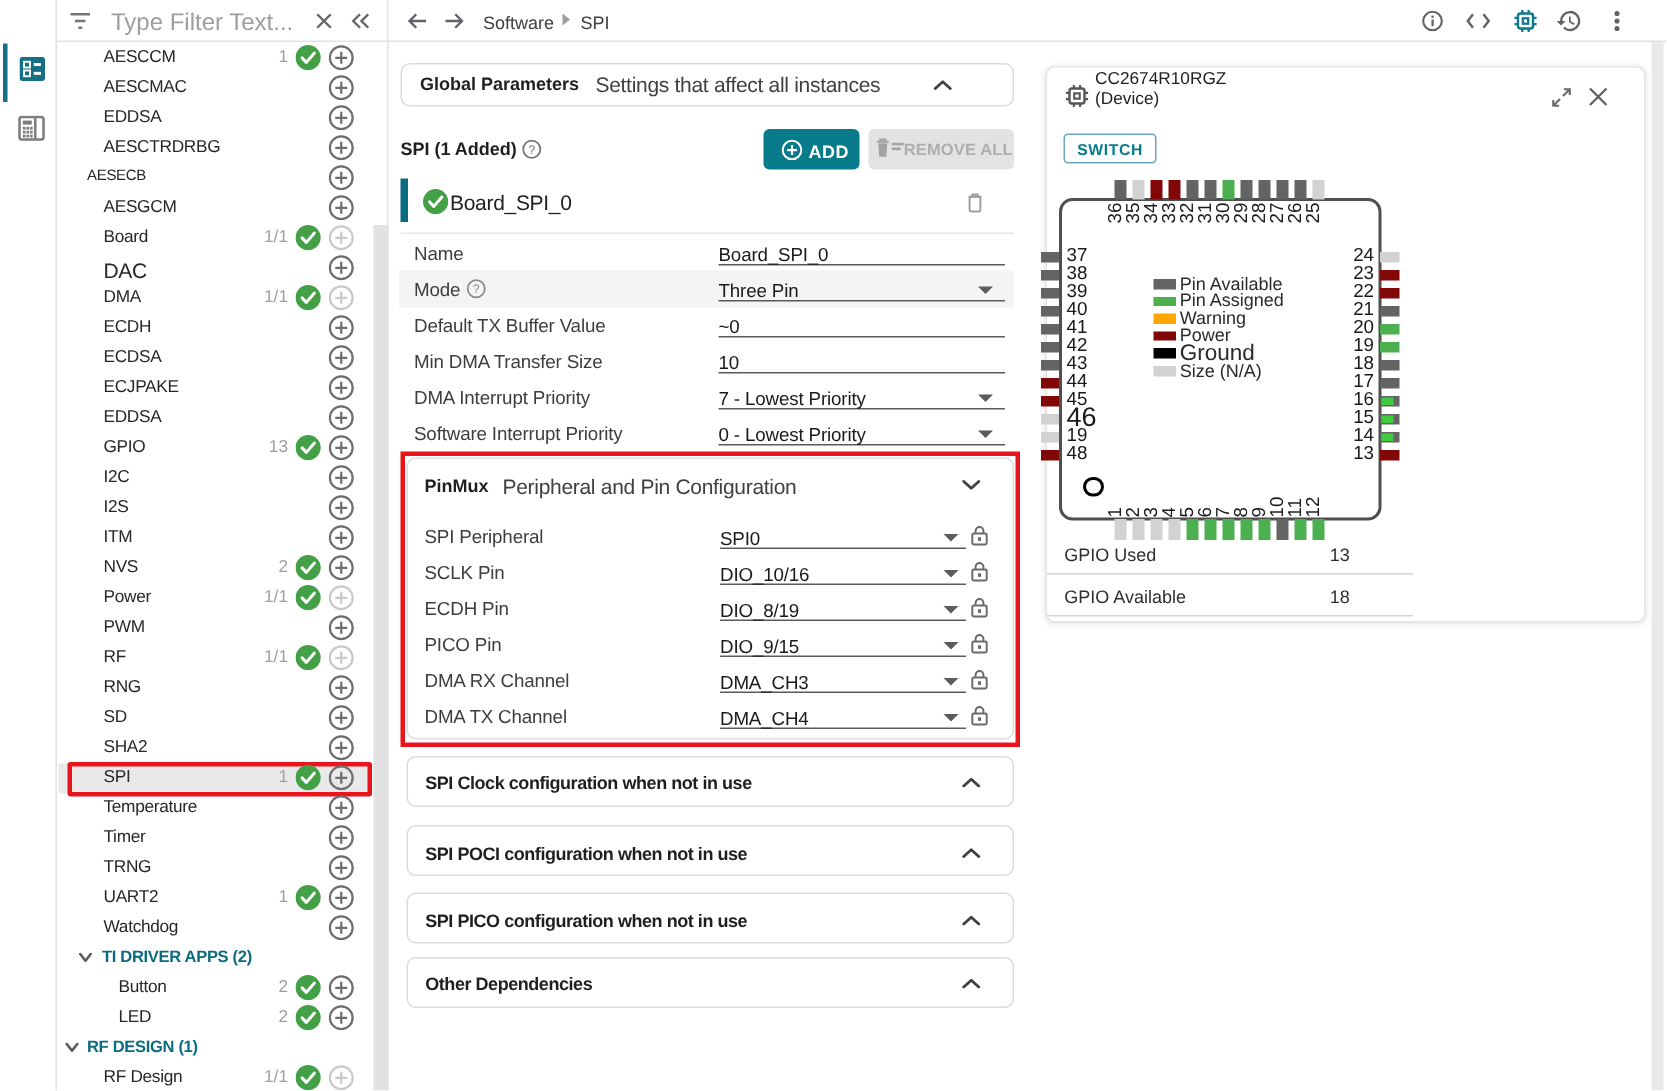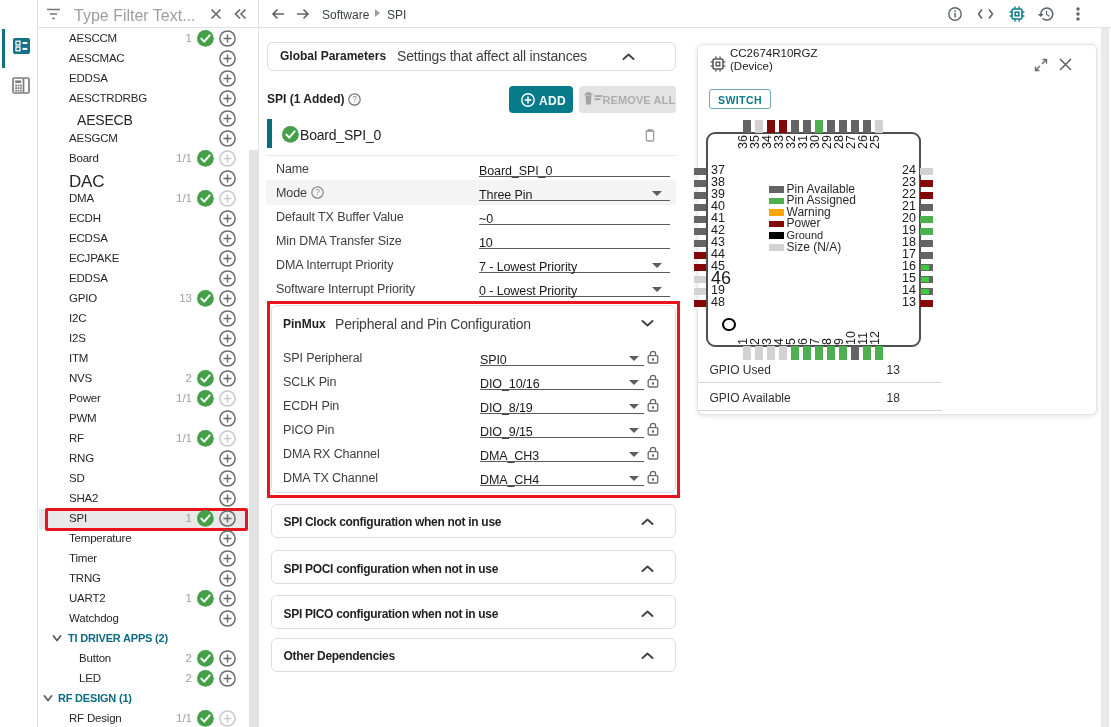--- a/index.html
+++ b/index.html
@@ -129,21 +129,21 @@
         <path d="M8.5 4.5v8M4.5 8.5h8" stroke="#6e6e6e" stroke-width="1.5"></path>
       </svg>
     </div>
 <div class="ab" style="left:69px;top:91.5px;font-size:11.5px;color:#272727;letter-spacing:-0.2px">AESCTRDRBG</div>
 <div style="position:absolute;left:219px;top:89.5px">
       <svg width="17" height="17" viewBox="0 0 17 17" style="">
         <circle cx="8.5" cy="8.5" r="7.6" fill="none" stroke="#6e6e6e" stroke-width="1.5"></circle>
         <path d="M8.5 4.5v8M4.5 8.5h8" stroke="#6e6e6e" stroke-width="1.5"></path>
       </svg>
     </div>
-<div class="ab" style="left:77px;top:111.5px;font-size:14px;color:#272727;letter-spacing:-0.2px">AESECB</div>
+<div class="ab" style="left:58px;top:111.5px;font-size:10px;color:#272727;letter-spacing:-0.2px">AESECB</div>
 <div style="position:absolute;left:219px;top:109.5px">
       <svg width="17" height="17" viewBox="0 0 17 17" style="">
         <circle cx="8.5" cy="8.5" r="7.6" fill="none" stroke="#6e6e6e" stroke-width="1.5"></circle>
         <path d="M8.5 4.5v8M4.5 8.5h8" stroke="#6e6e6e" stroke-width="1.5"></path>
       </svg>
     </div>
 <div class="ab" style="left:69px;top:131.5px;font-size:11.5px;color:#272727;letter-spacing:-0.2px">AESGCM</div>
 <div style="position:absolute;left:219px;top:129.5px">
       <svg width="17" height="17" viewBox="0 0 17 17" style="">
         <circle cx="8.5" cy="8.5" r="7.6" fill="none" stroke="#6e6e6e" stroke-width="1.5"></circle>
@@ -157,21 +157,21 @@
         <circle cx="8.4" cy="8.4" r="8.4" fill="#43a047"></circle>
         <path d="M4.368 8.568000000000001 L7.224 11.591999999999999 L12.600000000000001 5.376" fill="none" stroke="#fff" stroke-width="2" stroke-linecap="round" stroke-linejoin="round"></path>
       </svg>
     </div>
 <div style="position:absolute;left:219px;top:149.5px">
       <svg width="17" height="17" viewBox="0 0 17 17" style="">
         <circle cx="8.5" cy="8.5" r="7.6" fill="none" stroke="#c9c9c9" stroke-width="1.5"></circle>
         <path d="M8.5 4.5v8M4.5 8.5h8" stroke="#c9c9c9" stroke-width="1.5"></path>
       </svg>
     </div>
-<div class="ab" style="left:69px;top:171.5px;font-size:17px;color:#272727;letter-spacing:-0.2px">DAC</div>
+<div class="ab" style="left:69px;top:171.5px;font-size:14px;color:#272727;letter-spacing:-0.2px">DAC</div>
 <div style="position:absolute;left:219px;top:169.5px">
       <svg width="17" height="17" viewBox="0 0 17 17" style="">
         <circle cx="8.5" cy="8.5" r="7.6" fill="none" stroke="#6e6e6e" stroke-width="1.5"></circle>
         <path d="M8.5 4.5v8M4.5 8.5h8" stroke="#6e6e6e" stroke-width="1.5"></path>
       </svg>
     </div>
 <div class="ab" style="left:69px;top:191.5px;font-size:11.5px;color:#272727;letter-spacing:-0.2px">DMA</div>
 <div class="ab" style="left:147px;top:191.5px;width:45px;text-align:right;font-size:11.5px;color:#9e9e9e">1/1</div>
 <div style="position:absolute;left:197px;top:189.6px">
       <svg width="17" height="17" viewBox="0 0 17 17" style="">
@@ -724,21 +724,21 @@
 <div class="ab" style="left:896px;top:296.25px;width:20px;text-align:right;font-size:12.5px;color:#1a1a1a;line-height:13px">13</div>
 <div class="ab" style="left:769px;top:186.0px;width:15px;height:6.5px;background:#646464"></div>
 <div class="ab" style="left:786.5px;top:182.5px;font-size:12px;color:#2a2a2a;line-height:13px">Pin Available</div>
 <div class="ab" style="left:769px;top:197.6px;width:15px;height:6.5px;background:#4caf50"></div>
 <div class="ab" style="left:786.5px;top:194.1px;font-size:12px;color:#2a2a2a;line-height:13px">Pin Assigned</div>
 <div class="ab" style="left:769px;top:209.2px;width:15px;height:6.5px;background:#ffa600"></div>
 <div class="ab" style="left:786.5px;top:205.7px;font-size:12px;color:#2a2a2a;line-height:13px">Warning</div>
 <div class="ab" style="left:769px;top:220.79999999999998px;width:15px;height:6.5px;background:#820707"></div>
 <div class="ab" style="left:786.5px;top:217.29999999999998px;font-size:12px;color:#2a2a2a;line-height:13px">Power</div>
 <div class="ab" style="left:769px;top:232.39999999999998px;width:15px;height:6.5px;background:#000000"></div>
-<div class="ab" style="left:786.5px;top:228.89999999999998px;font-size:11px;color:#2a2a2a;line-height:13px">Ground</div>
+<div class="ab" style="left:786.5px;top:228.89999999999998px;font-size:15px;color:#2a2a2a;line-height:13px">Ground</div>
 <div class="ab" style="left:769px;top:243.99999999999997px;width:15px;height:6.5px;background:#d2d2d2"></div>
 <div class="ab" style="left:786.5px;top:240.49999999999997px;font-size:12px;color:#2a2a2a;line-height:13px">Size (N/A)</div>
 <div class="ab" style="left:722px;top:317.5px;width:13.5px;height:13.5px;border:2.7px solid #000;border-radius:50%"></div>
 <div class="ab" style="left:709.5px;top:362.5px;font-size:12px;color:#2f2f2f">GPIO Used</div>
 <div class="ab" style="left:886.5px;top:362.5px;font-size:12px;color:#2f2f2f">13</div>
 <div class="ab" style="left:698px;top:381.5px;width:244px;height:1px;background:#d5d5d5"></div>
 <div class="ab" style="left:709.5px;top:390.5px;font-size:12px;color:#2f2f2f">GPIO Available</div>
 <div class="ab" style="left:886.5px;top:390.5px;font-size:12px;color:#2f2f2f">18</div>
 <div class="ab" style="left:698px;top:410px;width:244px;height:1px;background:#d5d5d5"></div>
 <div class="ab" style="left:1101px;top:28px;width:8px;height:699px;background:#e9e9e9"></div>

